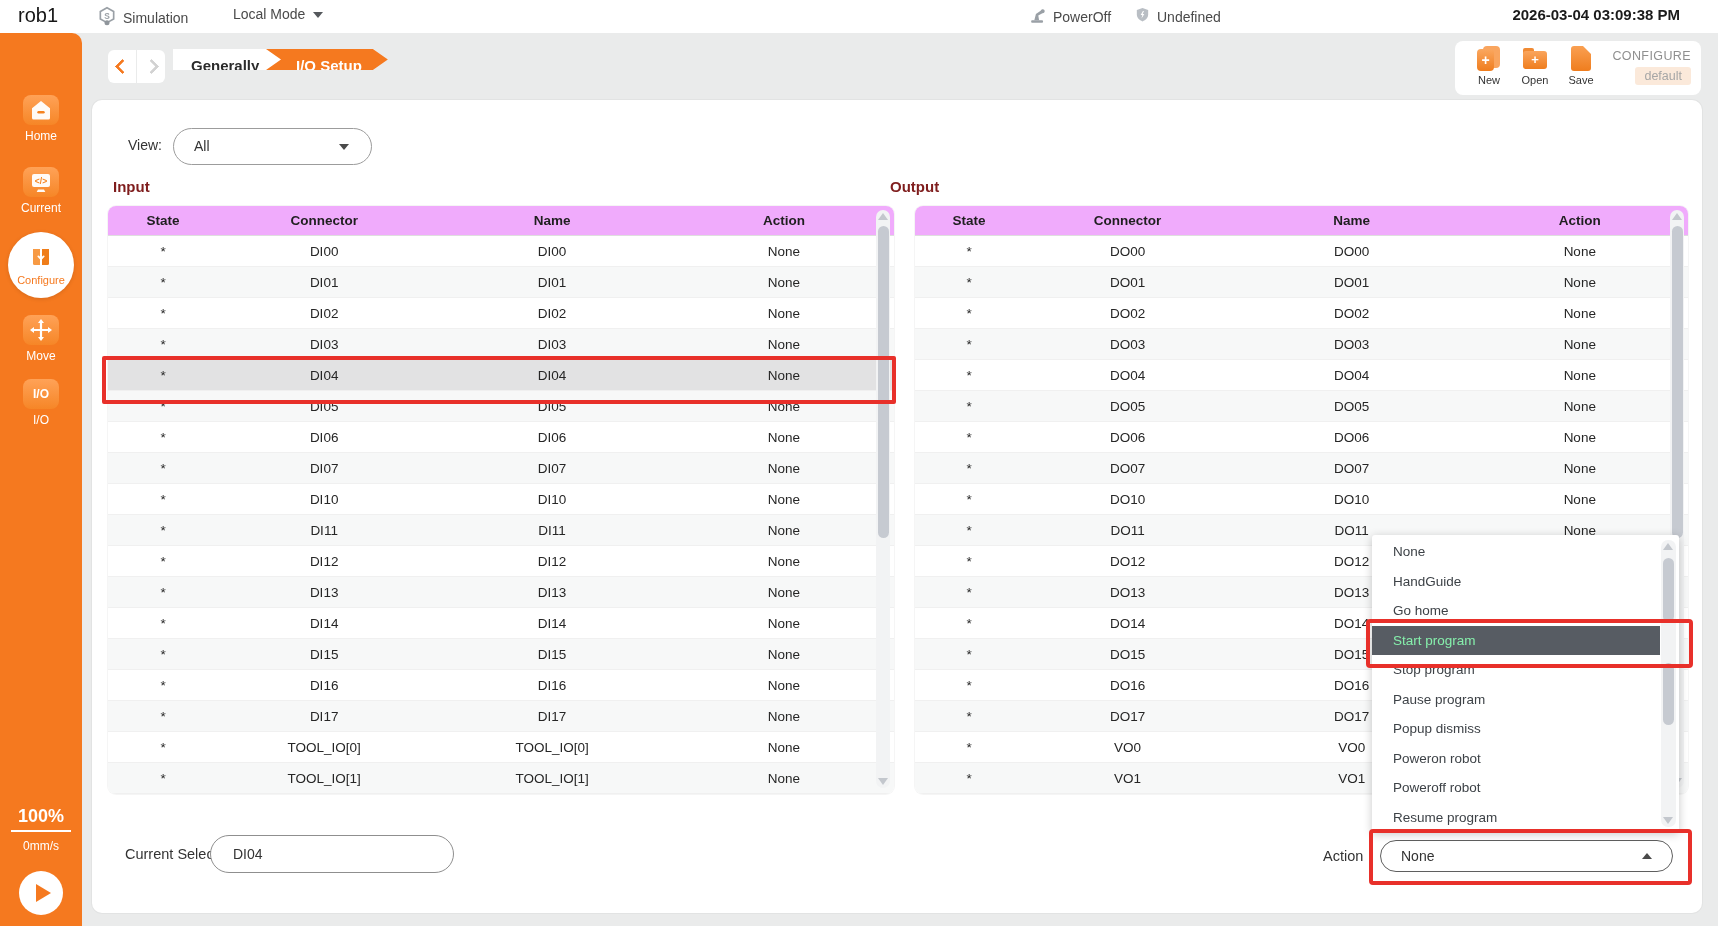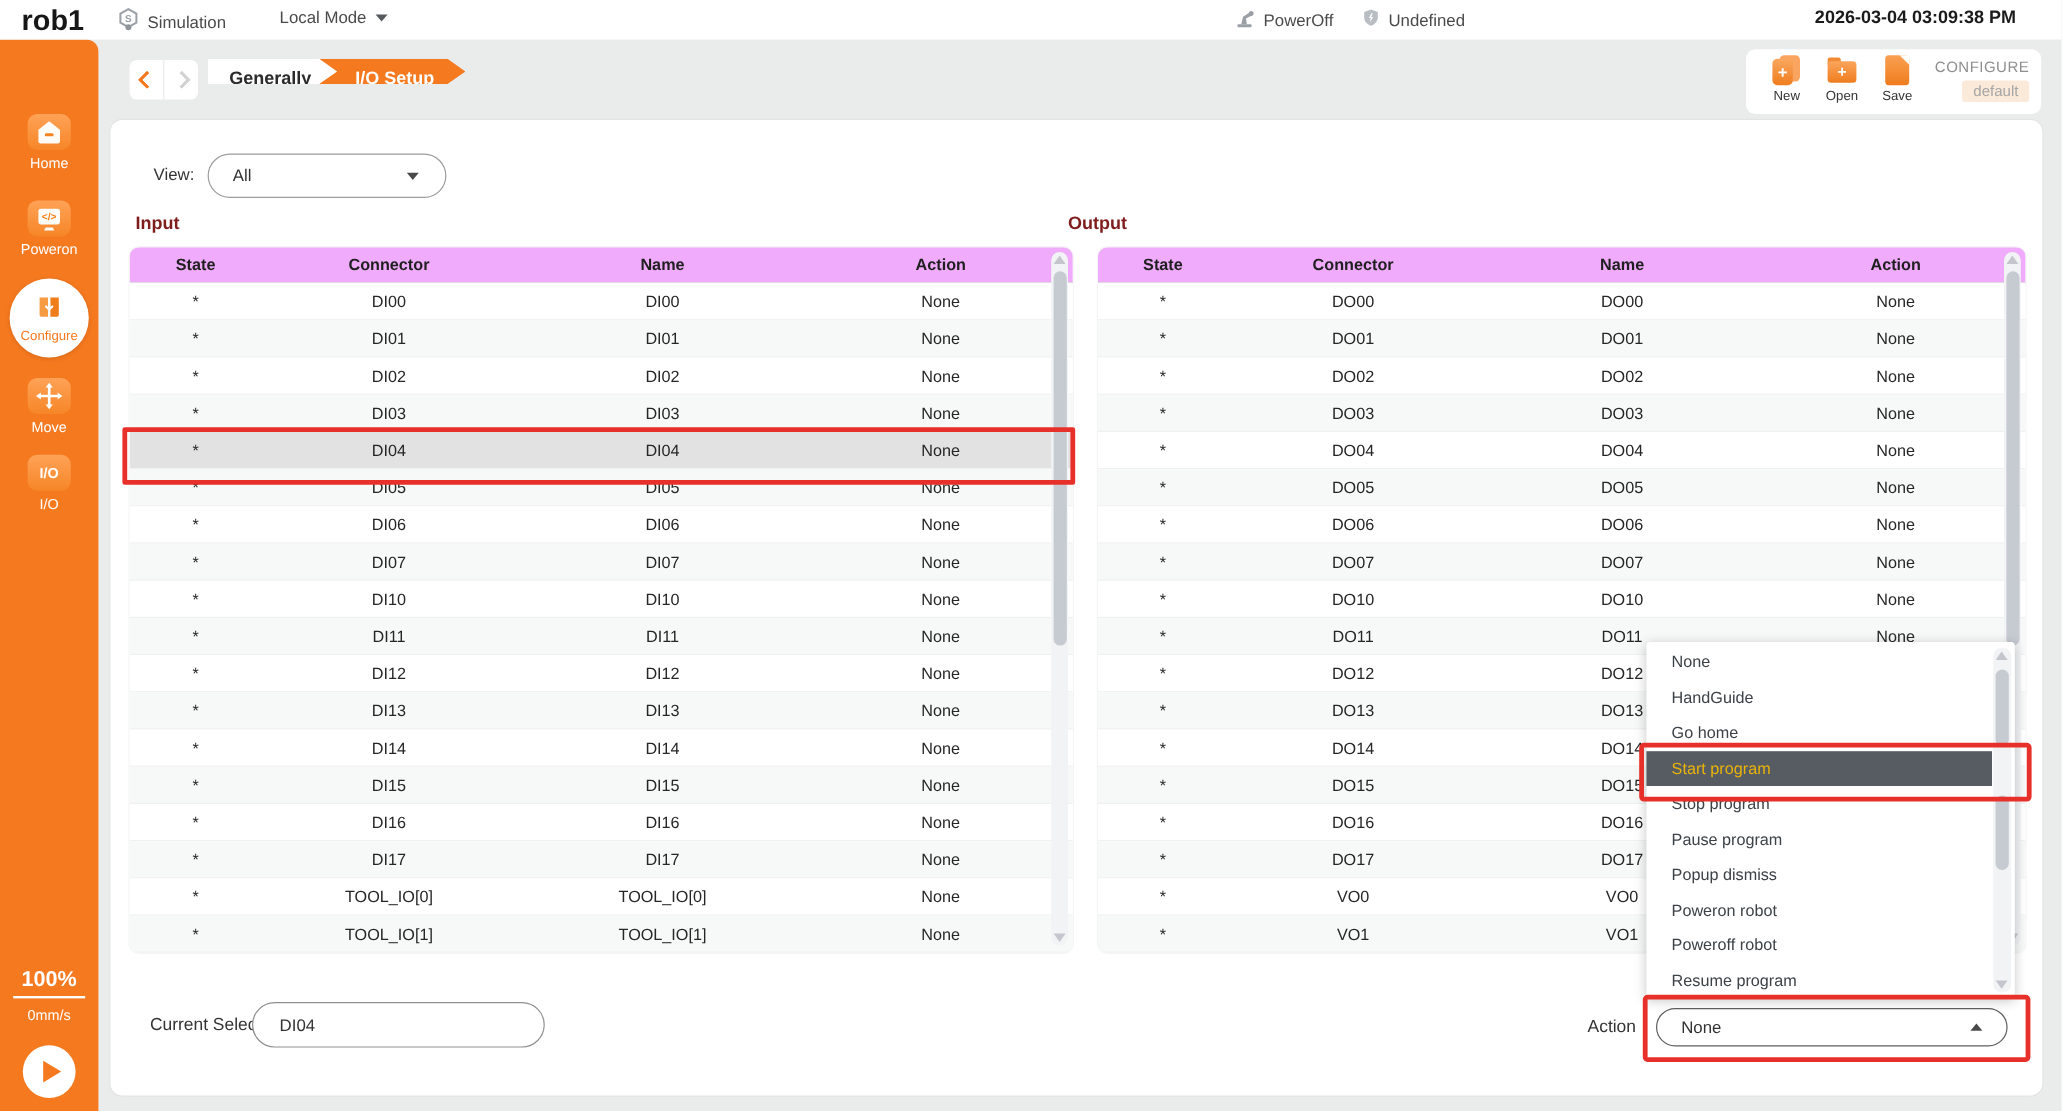--- a/index.html
+++ b/index.html
@@ -3,21 +3,21 @@
 <meta charset="utf-8">
 <style>
   html,body{margin:0;padding:0;}
   body{
     width:1718px;height:926px;position:relative;overflow:hidden;
     background:#eaebeb;font-family:"Liberation Sans",sans-serif;
     -webkit-font-smoothing:antialiased;
   }
   
   .topbar{position:absolute;left:0;top:0;width:1718px;height:33px;background:#fff;z-index:10;}
-  .brand{position:absolute;left:18px;top:4px;font-size:24px;font-weight:bold;color:#161616;}
+  .brand{position:absolute;left:18px;top:4px;font-size:20px;font-weight:normal;color:#161616;}
   .tb-group{position:absolute;top:6px;display:flex;align-items:center;gap:6px;font-size:14px;color:#4a4a4a;}
   .g-sim{left:97px;}
   .g-mode{left:233px;gap:8px;}
   .g-power{left:1028px;}
   .g-safety{left:1134px;}
   .clock{position:absolute;right:38px;top:6px;font-size:15px;font-weight:bold;color:#1b1b1b;}
   .caret-dn-sm{width:0;height:0;border-left:5px solid transparent;border-right:5px solid transparent;border-top:6px solid #55585c;margin-top:2px;}
   
   .sidebar{position:absolute;left:0;top:33px;width:82px;bottom:0;background:#f5791f;border-top-right-radius:10px;z-index:5;}
   .nav-item{position:absolute;left:0;width:82px;text-align:center;color:#fff;}
@@ -82,21 +82,21 @@
   .sb-thumb{position:absolute;left:1.5px;width:11px;background:#c6cad1;border-radius:6px;}
   
   .cs-label{position:absolute;left:33px;top:746px;font-size:14.5px;color:#333;}
   .cs-input{left:118px;top:735px;width:244px;height:38px;line-height:36px;padding-left:22px;border-color:#8f8f8f;}
   .action-label{position:absolute;left:1231px;top:748px;font-size:14.5px;color:#333;}
   .action-select{left:1288px;top:740px;width:293px;height:32px;line-height:30px;padding-left:20px;border-color:#5f5f5f;cursor:pointer;}
   
   .dropdown{position:absolute;left:1372px;top:535px;width:307px;height:297px;background:#fff;border-radius:3px;
     box-shadow:0 2px 10px rgba(0,0,0,.22);z-index:30;padding-top:2px;box-sizing:border-box;}
   .dd-item{height:29.5px;line-height:29.5px;padding-left:21px;font-size:13.5px;color:#3d4247;cursor:pointer;box-sizing:border-box;}
-  .dd-item.highlighted{background:#575c63;color:#eab308;width:calc(100% - 19px);}
+  .dd-item.highlighted{background:#575c63;color:#86efac;width:calc(100% - 19px);}
   .dd-sb{position:absolute;right:3px;top:5px;bottom:5px;width:15px;background:#f2f3f4;border-radius:7px;}
   .dd-sb .sb-thumb{left:2px;}
   
   .red-box{position:absolute;border:4px solid #e8302a;border-radius:4px;z-index:40;pointer-events:none;}
   .rb-di04{left:102px;top:356px;width:786px;height:40px;border-radius:2px;}
   .rb-start{left:1366px;top:619px;width:319px;height:41px;}
   .rb-action{left:1369px;top:829px;width:315px;height:48px;}
 </style>
 </head>
 <body>
@@ -149,21 +149,21 @@
     <div class="nav-label">Home</div>
   </div>
   <div class="nav-item" style="top:134px;">
     <div class="tile">
       <svg width="26" height="24" viewBox="0 0 24 24">
           <rect x="3" y="4" width="18" height="13" rx="2" fill="rgba(255,255,255,.96)"></rect>
           <text x="12" y="13.6" font-size="8.5" font-weight="bold" fill="#f5831f" text-anchor="middle">&lt;/&gt;</text>
           <path d="M9 19.5h6l1.3 2.5H7.7z" fill="rgba(255,255,255,.96)"></path>
         </svg>
     </div>
-    <div class="nav-label">Poweron</div>
+    <div class="nav-label">Current</div>
   </div>
   <div class="cfg-circle">
     <span>
       <svg width="26" height="24" viewBox="0 0 24 24">
           <path d="M4 4h7v16H5.5A1.5 1.5 0 0 1 4 18.5z" fill="#f79a44"></path>
           <path d="M13 4h7v14.5A1.5 1.5 0 0 1 18.5 20H13z" fill="#ef7d1a"></path>
           <path d="M12 7.5v6.5m0 0l-2.6-2.6M12 14l2.6-2.6" stroke="#fff" stroke-width="1.8" fill="none" stroke-linecap="round"></path>
         </svg>
     </span>
     <div class="cfg-label">Configure</div>

